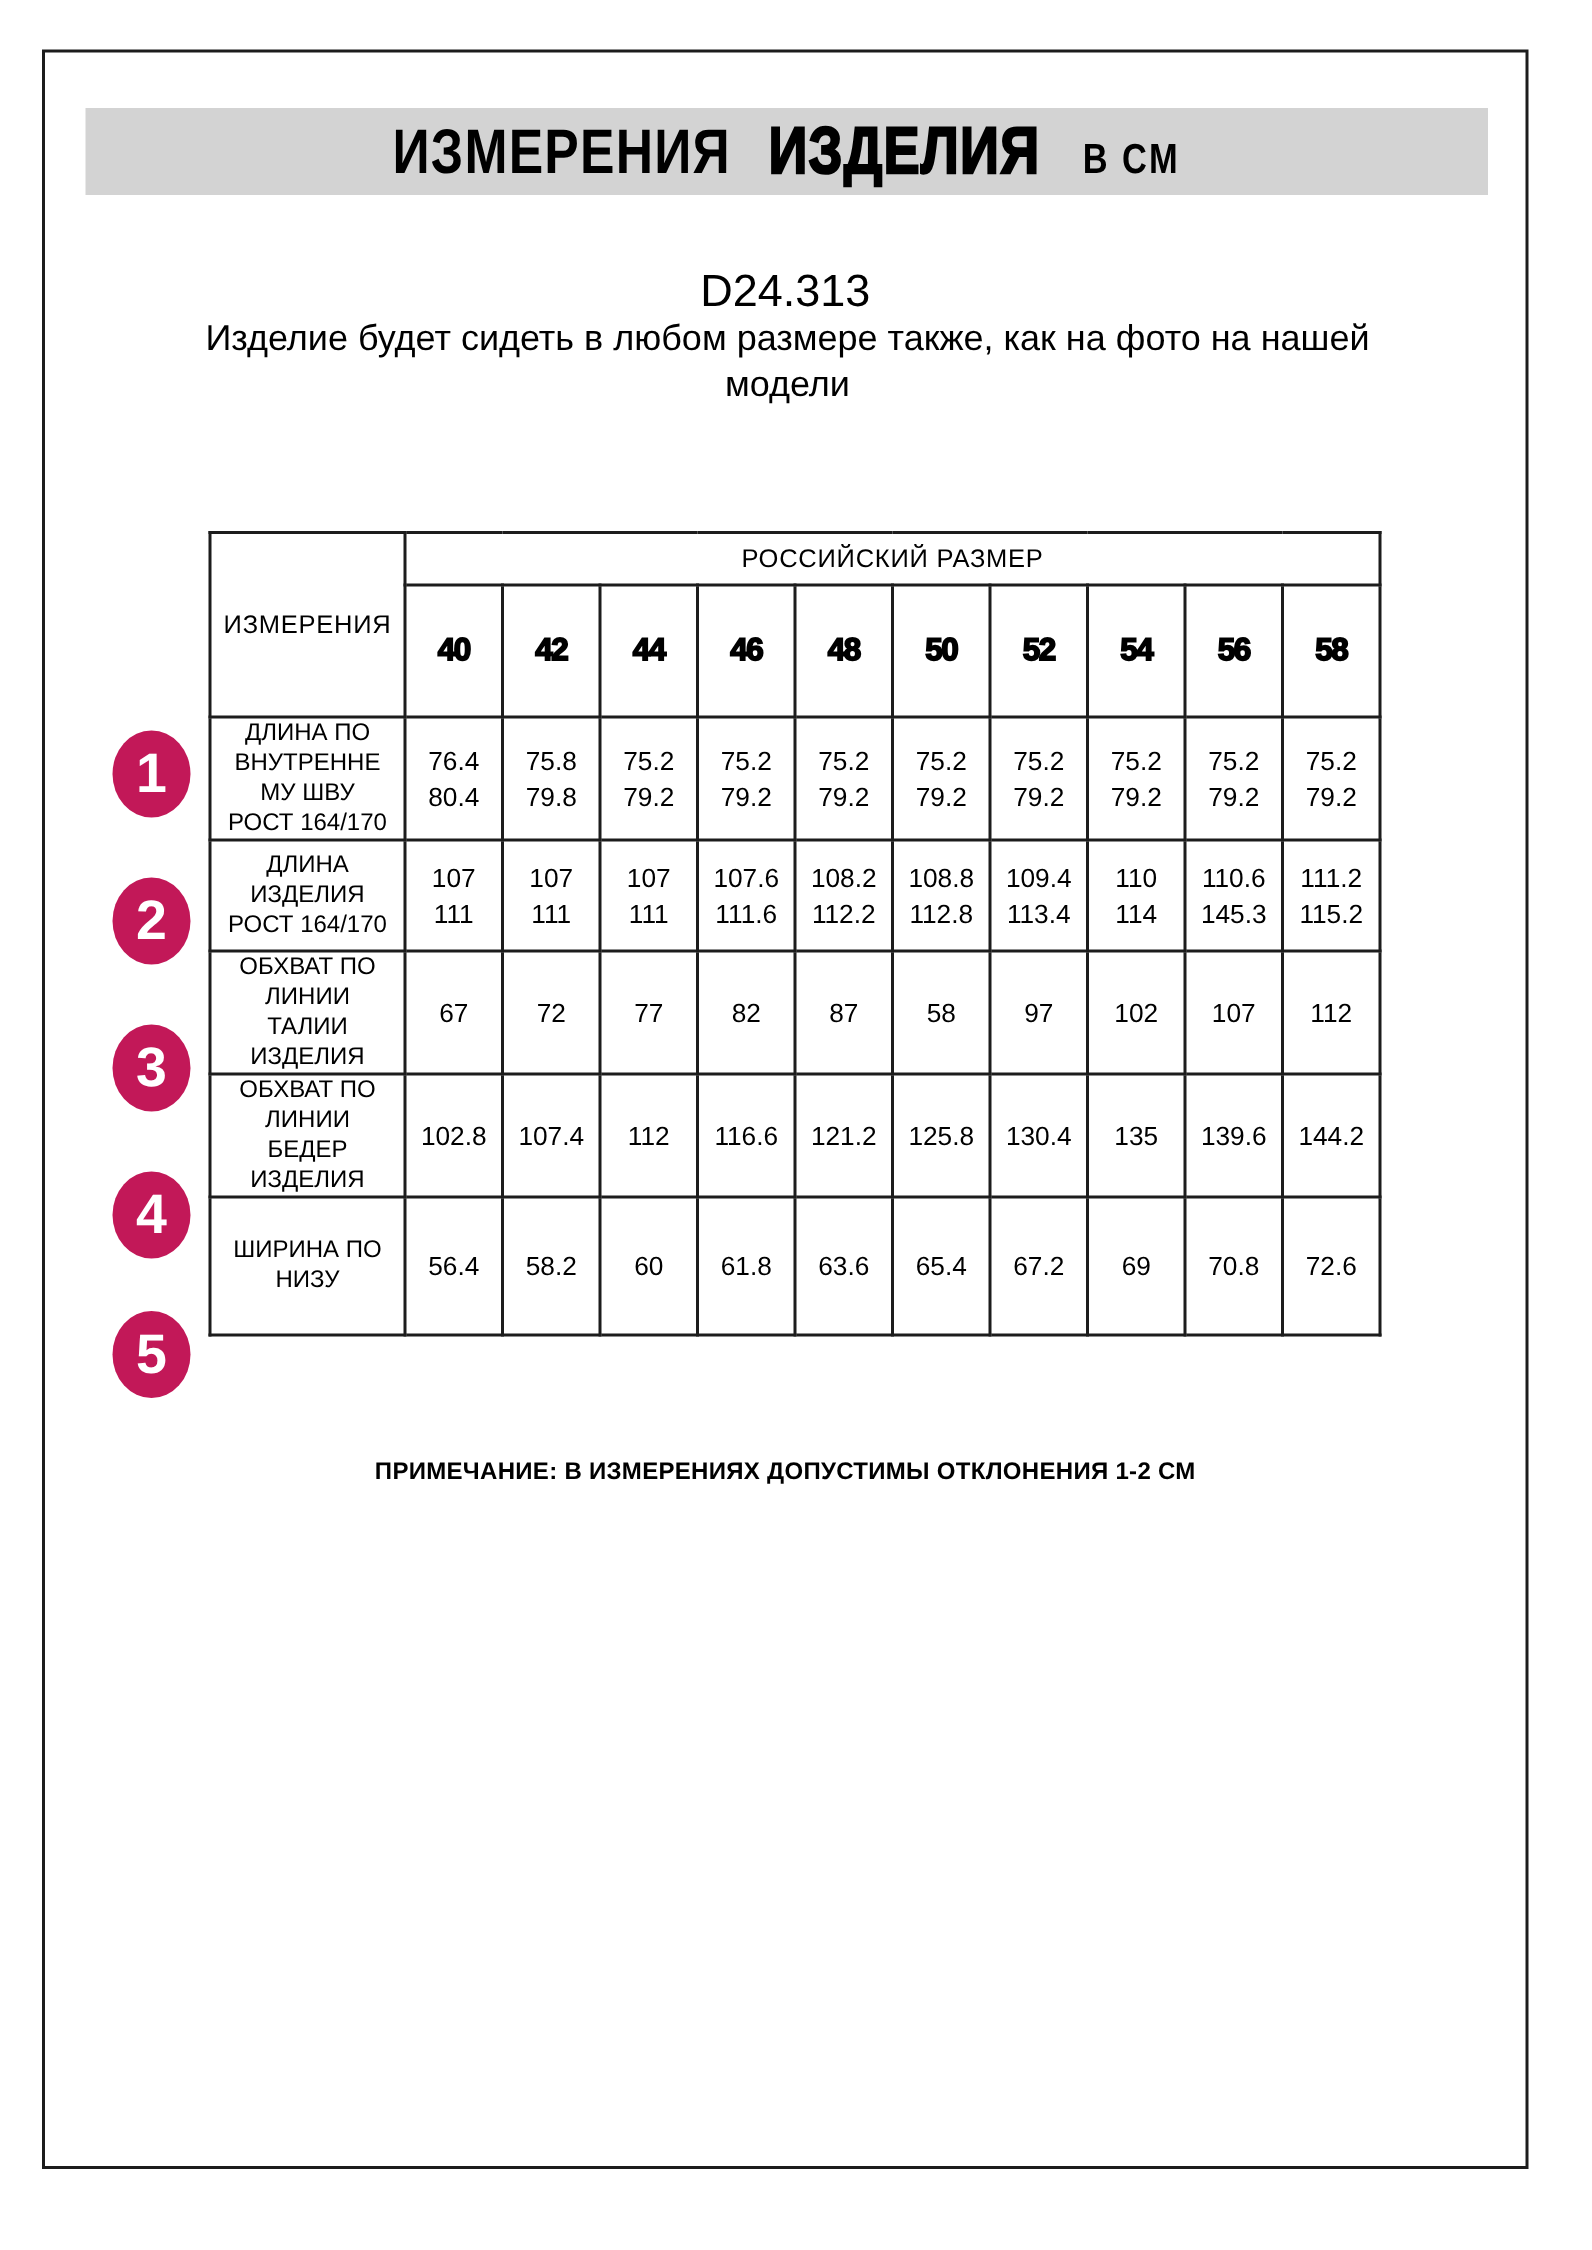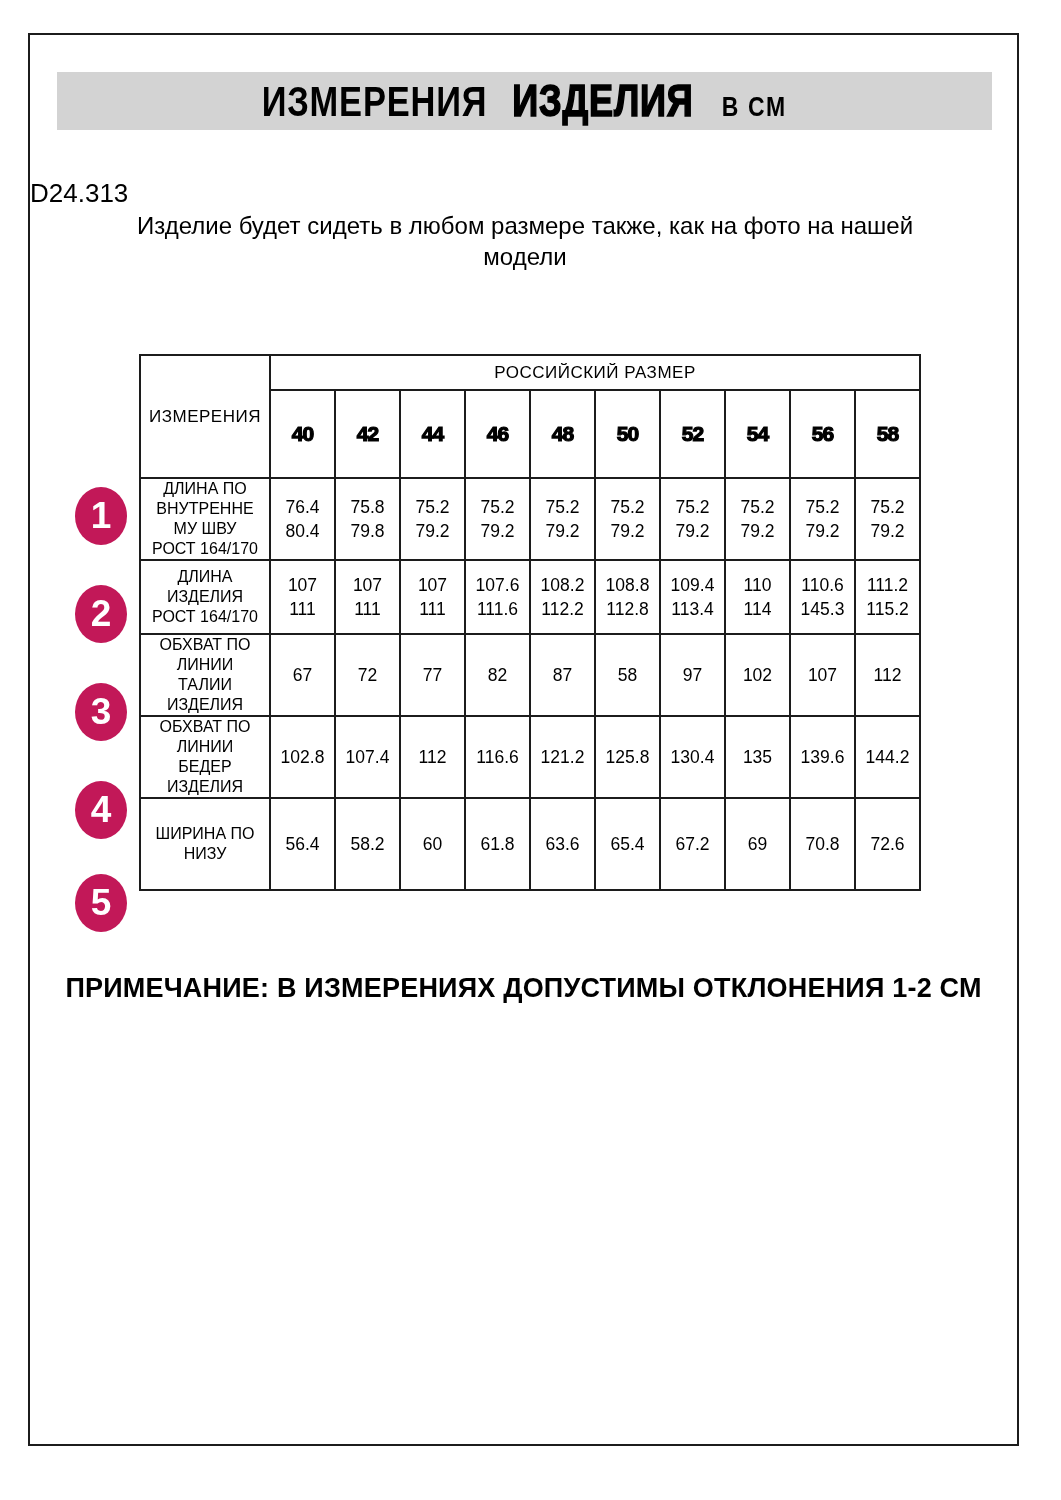--- a/index.html
+++ b/index.html
@@ -19,22 +19,22 @@
   }
   .title-inner{display:inline-block;transform:scaleX(0.82);transform-origin:center;}
   .title-main{font-size:42px;font-weight:bold;letter-spacing:1px;}
   .title-secondary{
     font-size:44px;font-weight:bold;margin-left:26px;letter-spacing:1px;
     -webkit-text-stroke:1.6px #000;
   }
   .title-unit{font-size:28px;font-weight:bold;margin-left:30px;letter-spacing:2px;}
   
   .product-code{
-    position:absolute;left:0;top:143px;width:100%;text-align:left;
-    font-size:26px;font-weight:normal;
+    position:absolute;left:0;top:143px;width:100%;text-align:center;
+    font-size:30px;font-weight:normal;
   }
   
   .subtitle{
     position:absolute;left:85px;top:175px;width:820px;text-align:center;
     font-size:24px;line-height:31px;
   }
   
   table.size-table{
     position:absolute;left:109px;top:319px;border-collapse:collapse;
     table-layout:fixed;
@@ -66,21 +66,21 @@
     line-height:58px;
   }
   .circle-0{top:452px;}
   .circle-1{top:550px;}
   .circle-2{top:648px;}
   .circle-3{top:746px;}
   .circle-4{top:839px;}
   
   .note{
     position:absolute;left:0;top:938px;width:100%;text-align:center;
-    font-size:27px;font-weight:bold;letter-spacing:0.2px;
+    font-size:16px;font-weight:bold;letter-spacing:0.2px;
   }
 </style>
 </head>
 <body>
 
 <div class="page">
 
   <div class="title-bar" style="background: rgb(211, 211, 211);">
     <span class="title-inner">
       <span class="title-main">ИЗМЕРЕНИЯ</span>

